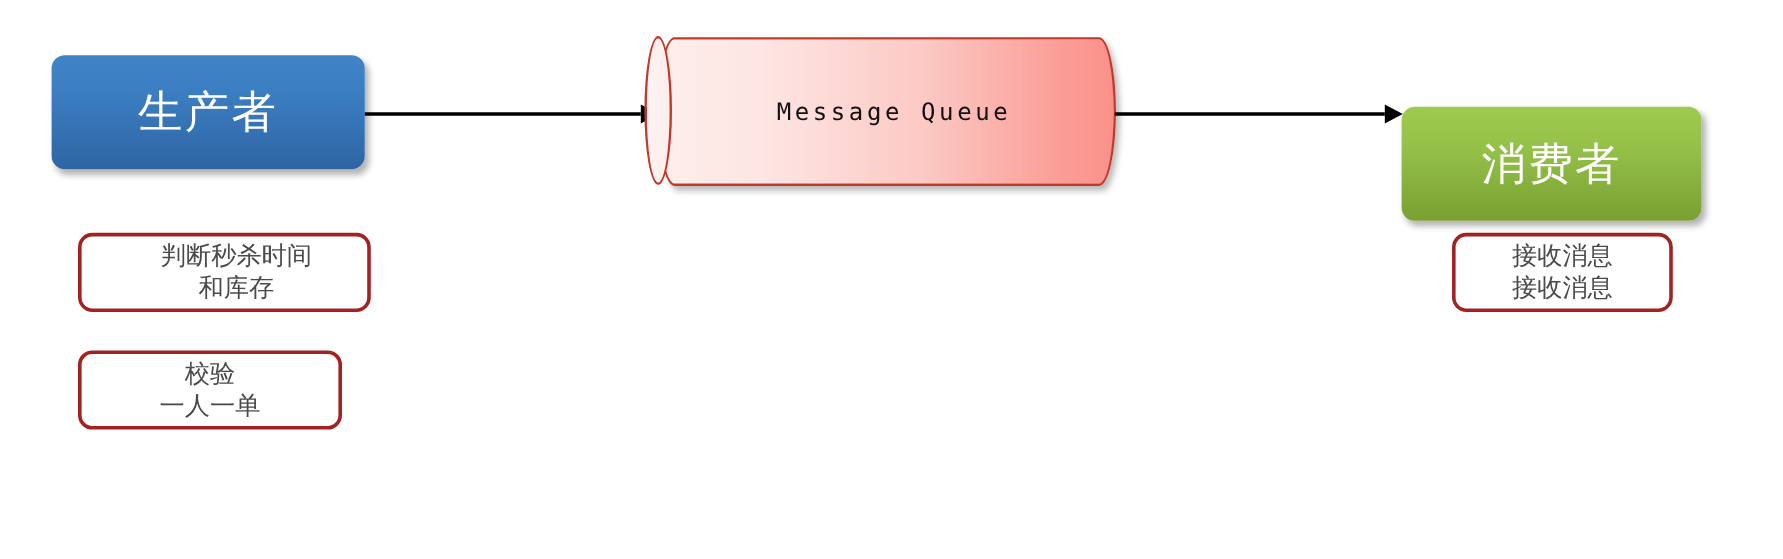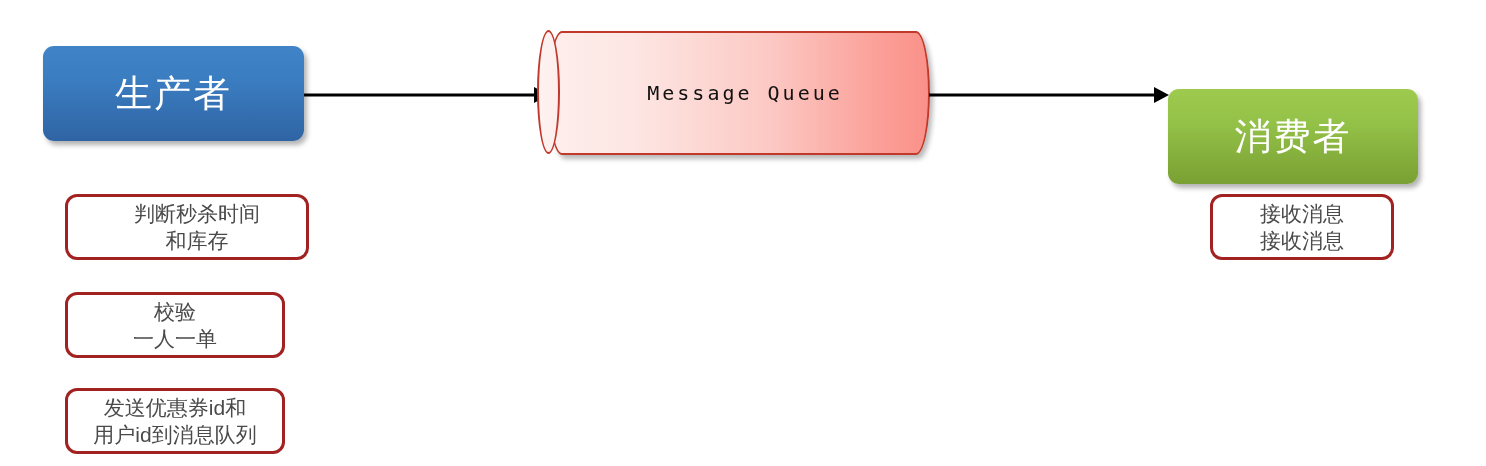--- a/index.html
+++ b/index.html
@@ -159,23 +159,19 @@
   <div class="note-box" id="note-check-time">
     <span>判断秒杀时间</span>
     <span>和库存</span>
   </div>
 
   <div class="note-box" id="note-one-order">
     <span>校验</span>
     <span>一人一单</span>
   </div>
 
-  <div class="note-box" id="note-send-mq">
-    <span>发送优惠券id和</span>
-    <span>用户id到消息队列</span>
-  </div>
 
   <div class="note-box" id="note-receive-msg">
     <span>接收消息</span>
     <span>接收消息</span>
   </div>
 
 </div>
 
 </body></html>

